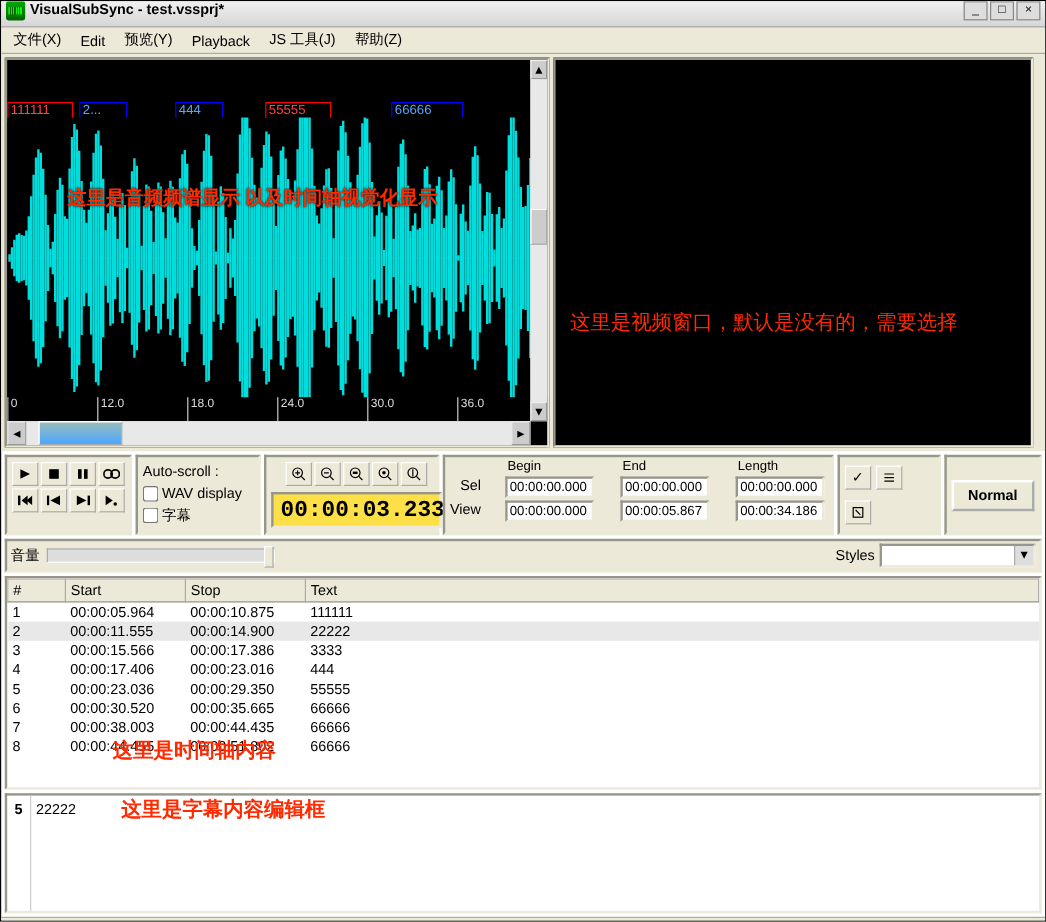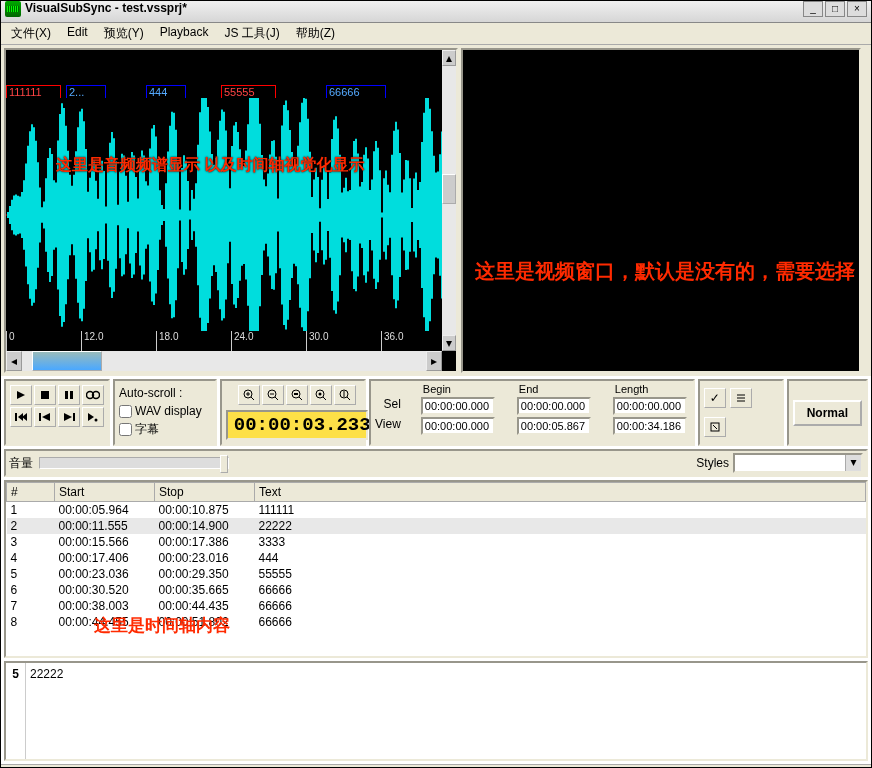--- a/index.html
+++ b/index.html
@@ -3,41 +3,41 @@
 <meta charset="utf-8">
 <style>
   * { box-sizing: border-box; margin: 0; padding: 0; font-family: "Microsoft Sans Serif", "MS Sans Serif", Arial, sans-serif; font-size: 12px; }
   body { background: #fff; width: 872px; height: 768px; overflow: hidden; border: 1px solid #000; }
   .titlebar { height: 22px; background: linear-gradient(#f0f0f0,#d6d6d6); display:flex; padding:0 4px; border-bottom:1px solid #888; }
   .titlebar .icon { width:16px; height:16px; background: linear-gradient(#0a0,#060); margin-right:4px; border-radius:2px; position:relative; }
   .titlebar .icon::before { content:""; position:absolute; top:5px; left:2px; width:12px; height:6px; background:repeating-linear-gradient(90deg,#0f0,#0f0 1px,#060 1px,#060 2px); }
   .titlebar .title { font-weight:bold; flex:1; }
   .win-btns { display:flex; gap:2px; }
   .win-btn { width:20px; height:16px; border:1px solid #888; background:#ddd; text-align:center; line-height:14px; cursor:pointer; font-size:10px;}
-  .menubar { height:22px; background:#ece9d8; display:flex; padding:0 4px; gap:4px; border-bottom:1px solid #aaa; }
+  .menubar { height:22px; background:#ece9d8; display:flex; align-items:center; padding:0 4px; gap:4px; border-bottom:1px solid #aaa; }
   .menu-item { padding:2px 6px; cursor:pointer; }
   .workspace { display:flex; gap:3px; padding:3px; background:#ece9d8; }
   .panel-frame { border:2px inset #ece9d8; background:#fff; }
   .wave-panel { width:454px; height:325px; background:#000; position:relative; overflow:hidden; }
   .wave-subline { position:absolute; top:35px; height:16px; border:1px solid #f00; padding:0 2px; color:#f44; font-size:11px; background:rgba(0,0,0,0.3); white-space:nowrap; overflow:hidden; }
   .wave-sub-blue { border-color:#00f; color:#5af; }
   .wave-overlay-text { position:absolute; font-weight:bold; font-size:16px; color:#ff2a00; text-shadow:0 0 2px #000; }
   .waveform { position:absolute; top:48px; left:0; right:0; height:235px; }
   .ruler { position:absolute; bottom:20px; left:0; right:0; height:20px; background:#000; color:#ddd; display:flex; }
   .ruler span { flex:1; border-left:1px solid #ccc; padding-left:2px; font-size:10px; }
   .wave-hscroll { position:absolute; bottom:0; left:0; right:14px; height:20px; background:#ddd; display:flex; }
   .wave-hscroll .arrow { width:16px; border:1px outset #eee; background:#ccc; text-align:center; line-height:18px; cursor:pointer;}
   .wave-hscroll .track { flex:1; background:#e8e8e8; position:relative;}
   .wave-hscroll .thumb { position:absolute; left:10px; width:70px; top:0; bottom:0; background:linear-gradient(#9bb,#4aa8ff); border:1px outset #fff;}
   .wave-vscroll { position:absolute; right:0; top:0; bottom:20px; width:14px; background:#ddd; display:flex; flex-direction:column;}
   .wave-vscroll .arrow { height:16px; border:1px outset #eee; background:#ccc; text-align:center; line-height:14px; cursor:pointer;}
   .wave-vscroll .track { flex:1; background:#e8e8e8; position:relative;}
   .wave-vscroll .thumb { position:absolute; top:40%; left:0; right:0; height:30px; background:#ccc; border:1px outset #fff;}
   .video-panel { width:400px; height:325px; background:#000; position:relative; }
-  .video-text { position:absolute; color:#ff2a00; font-weight:bold; font-size:20px; text-shadow:0 0 2px #000; line-height:1.6;text-align:center;}
+  .video-text { position:absolute; color:#ff2a00; font-weight:normal; font-size:17px; text-shadow:0 0 2px #000; line-height:1.6;text-align:center;}
   .toolbar { margin:3px; display:flex; gap:3px; }
   .tb-group { display:flex; gap:2px; border:2px inset #ece9d8; padding:4px; background:#ece9d8; align-items:center; flex-wrap:wrap;}
   .tb-transport { flex-direction:column; }
   .tb-row { display:flex; gap:2px; }
   .tb-btn { width:22px; height:20px; border:1px outset #fff; background:#ece9d8; display:flex; align-items:center; justify-content:center; cursor:pointer;}
   .opt-group { flex-direction:column; align-items:flex-start; width:104px; }
   .opt-row { display:flex; align-items:center; gap:3px; height:16px;}
   .opt-row input { margin:0;}
   .zoom-group { width:146px; flex-direction:column;}
   .time-display { font-family:"Courier New",monospace; font-size:19px; font-weight:bold; background:#fde047; border:2px inset #ece9d8; padding:2px 6px; width:142px; text-align:center;}
@@ -609,16 +609,17 @@
         </tr>
       </tbody>
   </table>
   <div class="list-overlay">这里是时间轴内容</div>
 </div>
 
 <div class="edit-panel">
   <div class="edit-num">5</div>
   <div class="edit-text">
     <input type="text" value="22222" style="">
+    <div class="edit-overlay">这里是字幕内容编辑框</div>
   </div>
 </div>
 
 <div class="status-bar">Line: 1, Column: 1 | Total: 5, Char/s: 1</div>
 
 </body></html>

